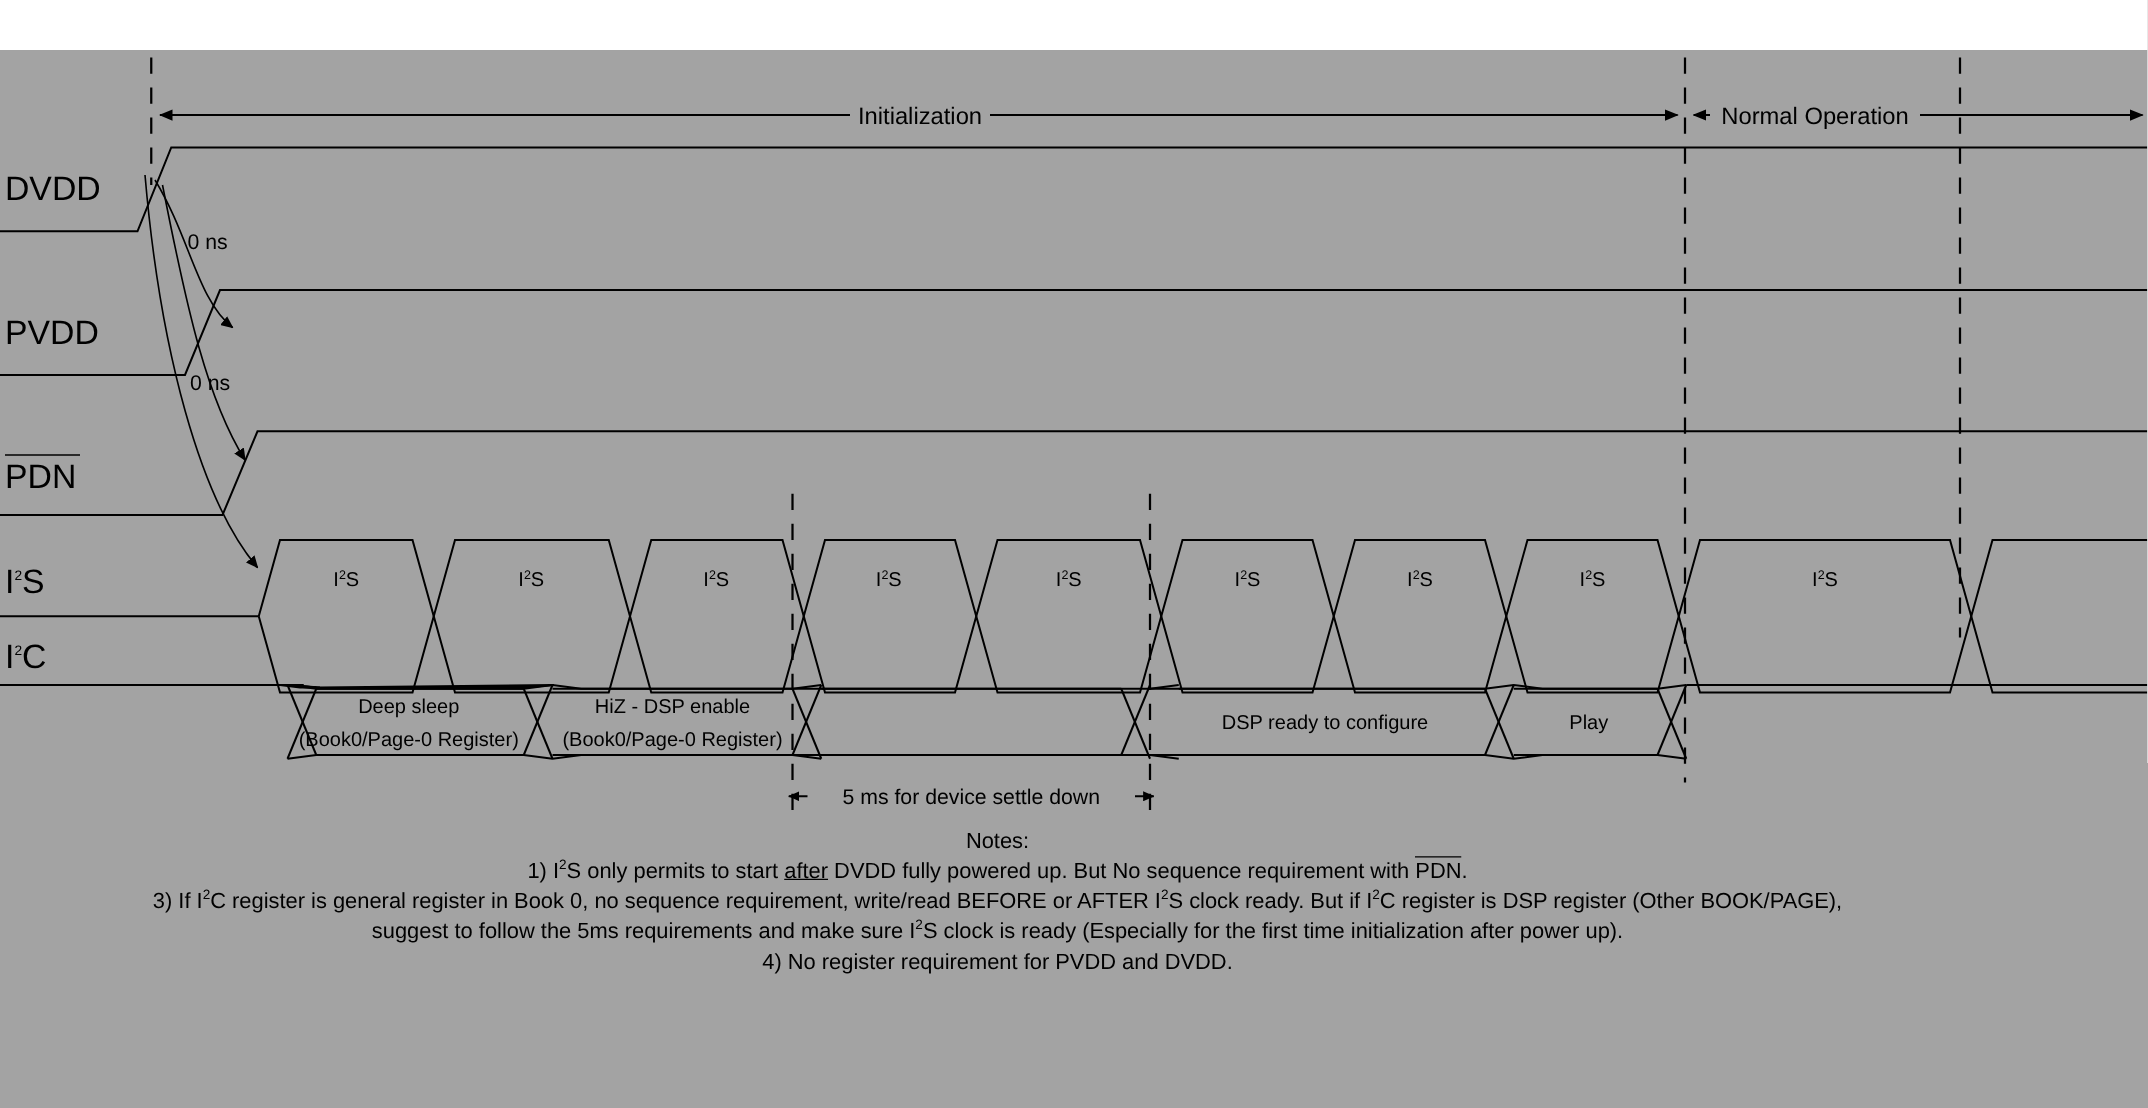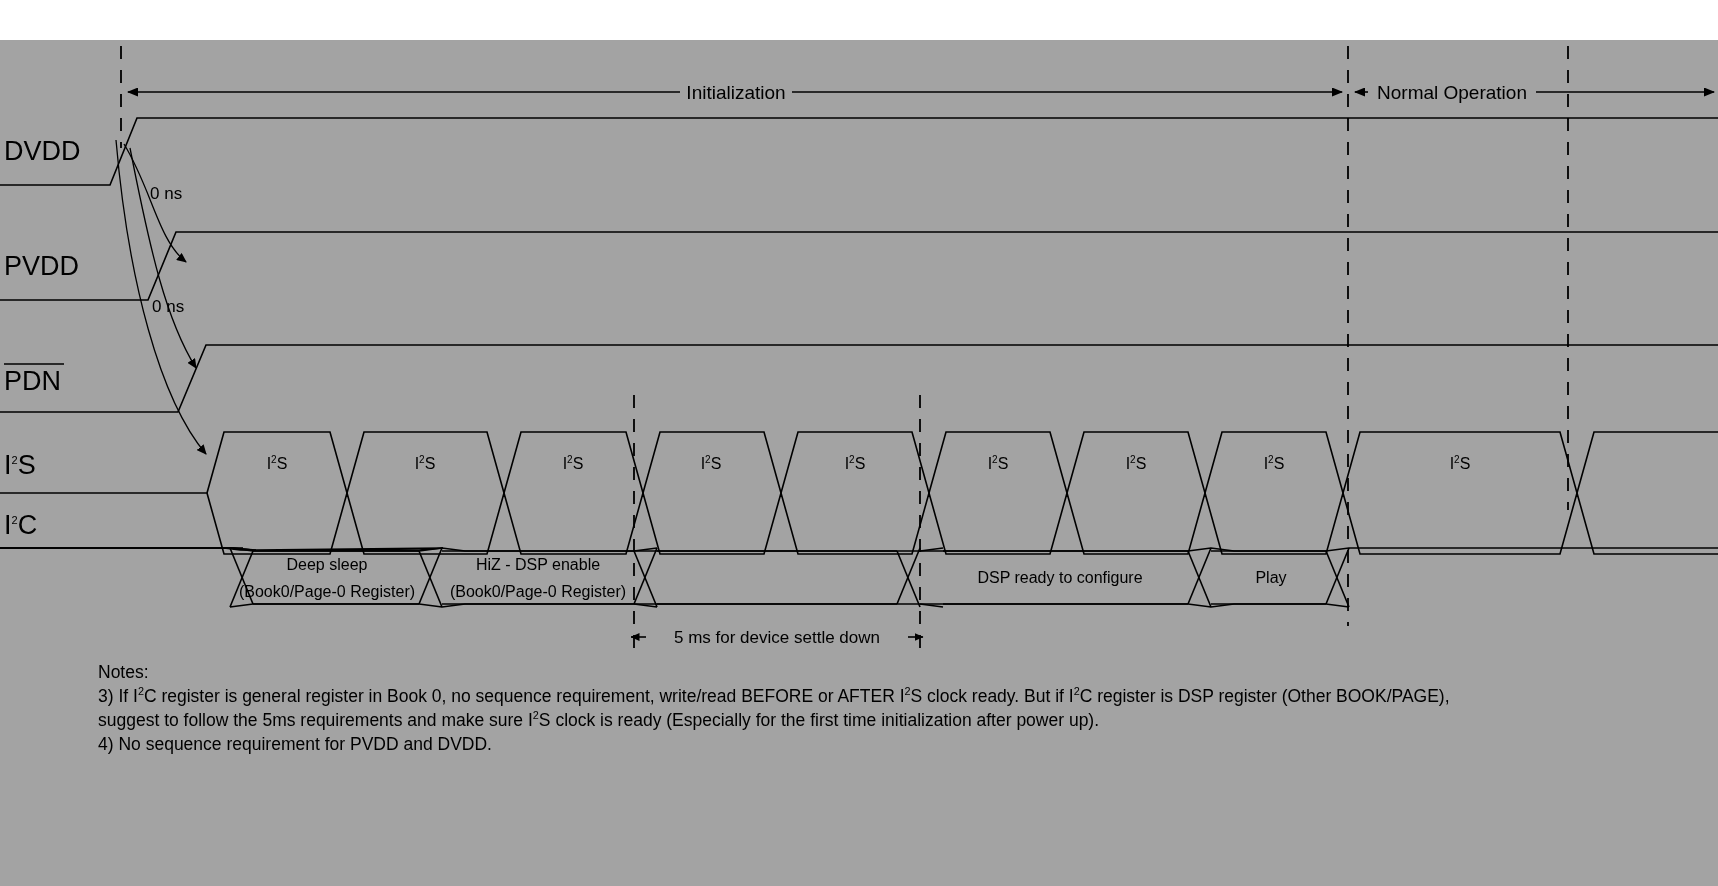--- a/index.html
+++ b/index.html
@@ -42,21 +42,21 @@
   .supsmall { font-size: 10px; }
   .notes {
     position: absolute;
     left: 98px;
     top: 620px;
     width: 1400px;
     font-size: 17.5px;
     line-height: 1.38;
     color: #000000;
   }
-  .notes .line { white-space: normal; }
+  .notes .line { white-space: normal; text-align: center; }
   .ovl {
     border-top: 1.6px solid #000;
     padding-top: 0px;
   }
   .udl { text-decoration: underline; }
   sup { font-size: 0.62em; vertical-align: super; line-height: 0; }
 </style>
 </head>
 <body>
 
@@ -206,22 +206,26 @@
     <g>
       <path class="arrowline" d="M646,597 L631,597" marker-end="url(#ahs)"></path>
       <path class="arrowline" d="M908,597 L923,597" marker-end="url(#ahs)"></path>
       <text class="settle" x="777" y="603" text-anchor="middle">5 ms for device settle down</text>
     </g>
   </svg>
 
   <div class="notes">
     <div class="line">Notes:</div>
     <div class="line">
+      <span>1)</span>
+      <span><span>I</span><sup>2</sup><span>S only permits to start </span><span class="udl">after</span><span> DVDD fully powered up. But No sequence requirement with </span><span class="ovl">PDN</span><span>.</span></span>
+    </div>
+    <div class="line">
       <span>3)</span>
       <span><span>If I</span><sup>2</sup><span>C register is general register in Book 0, no sequence requirement, write/read BEFORE or AFTER I</span><sup>2</sup><span>S clock ready. But if I</span><sup>2</sup><span>C register is DSP register (Other BOOK/PAGE), suggest to follow the 5ms requirements and make sure I</span><sup>2</sup><span>S clock is ready (Especially for the first time initialization after power up).</span></span>
     </div>
     <div class="line">
       <span>4)</span>
-      <span>No sequence requirement for PVDD and DVDD.</span>
+      <span>No register requirement for PVDD and DVDD.</span>
     </div>
   </div>
 
 </div>
 
 </body></html>

